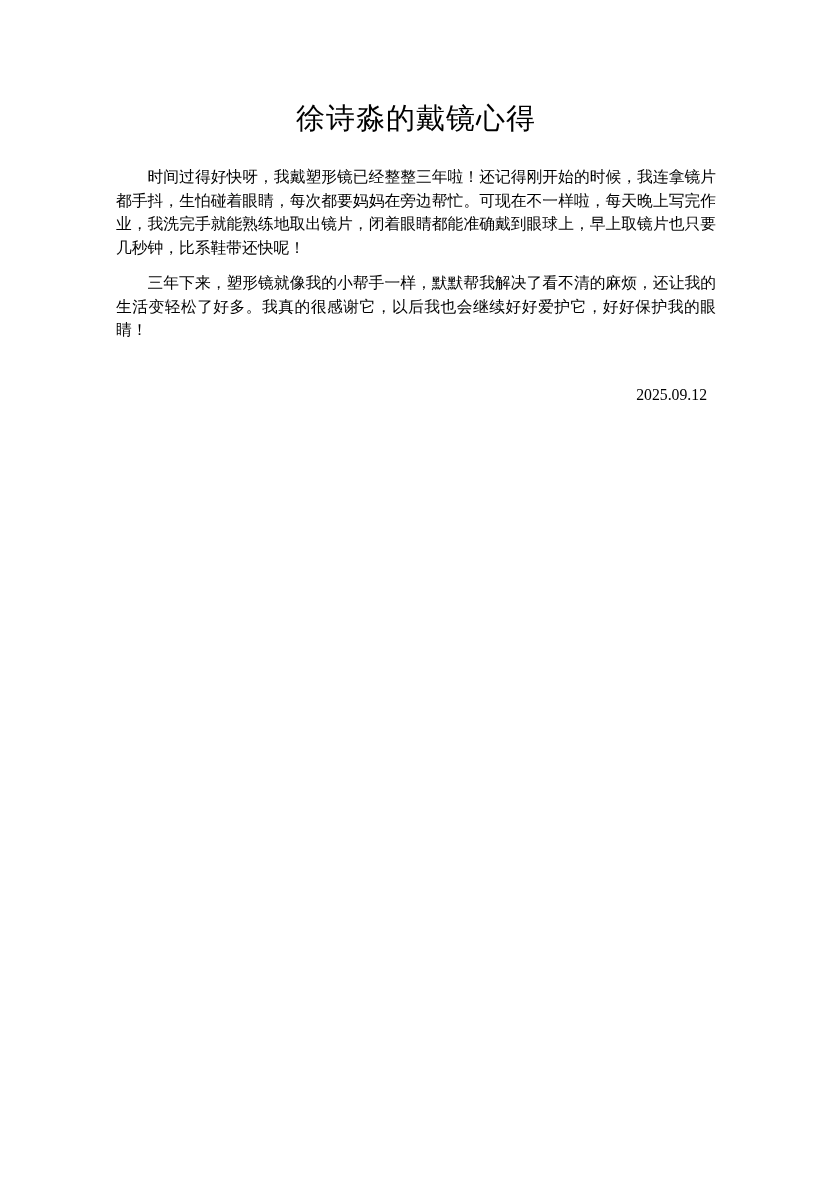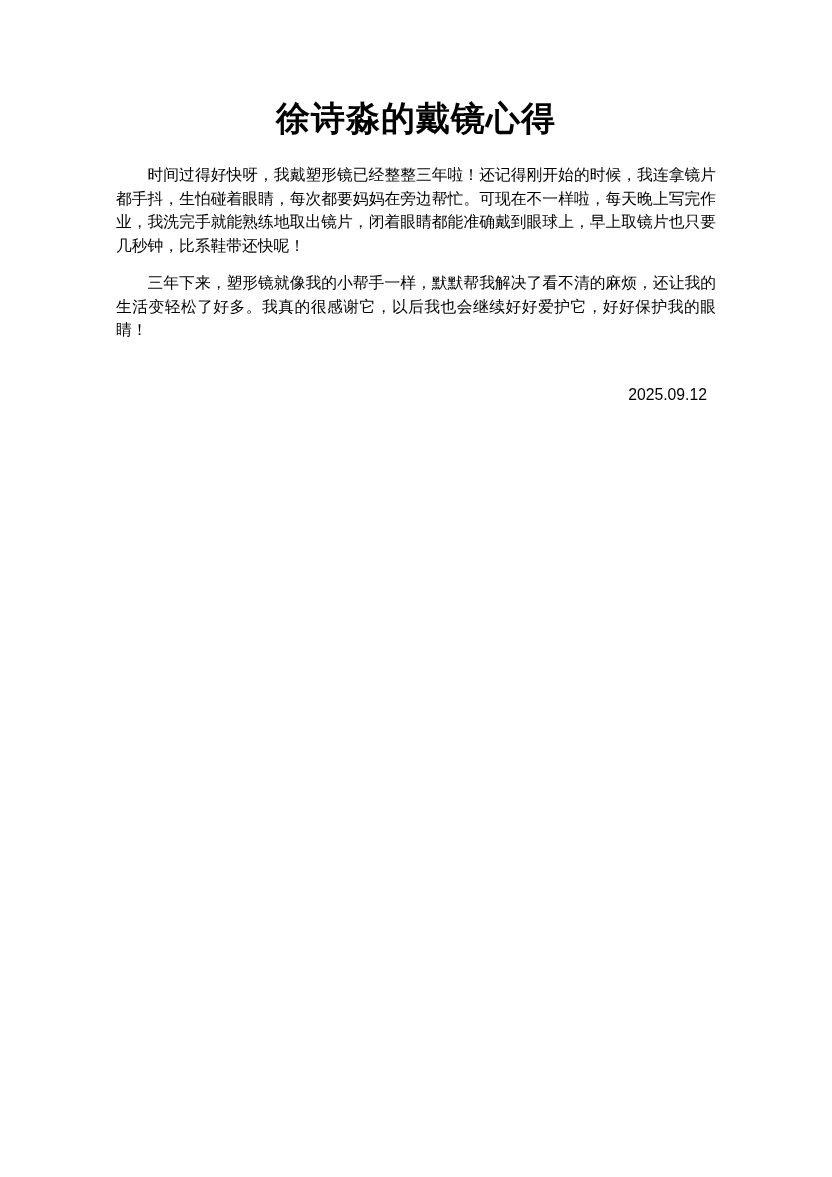--- a/index.html
+++ b/index.html
@@ -16,44 +16,44 @@
     font-family: "Liberation Sans", sans-serif;
     color: #000000;
   }
   .doc {
     width: 600px;
     margin: 0 auto;
   }
   .title {
     margin: 0;
     padding-top: 99px;
-    font-size: 34px;
+    font-size: 29px;
     line-height: 38px;
-    font-weight: 700;
+    font-weight: 400;
     text-align: center;
     letter-spacing: 1px;
   }
   .para {
     margin: 0 0 12px 0;
     font-size: 15.75px;
     line-height: 23.5px;
     text-align: justify;
     text-indent: 2em;
     word-break: break-all;
   }
   .para.first {
     margin-top: 28px;
-    font-family: Liberation Mono, monospace;
   }
   .date {
     margin: 41px 0 0 0;
     padding-right: 9px;
     font-size: 15.75px;
     line-height: 23.5px;
     text-align: right;
+    font-family: Liberation Serif, serif;
   }
 </style>
 </head>
 <body>
 
 <div class="page">
   <div class="doc">
     <h1 class="title">徐诗淼的戴镜心得</h1>
     <p class="para first">时间过得好快呀，我戴塑形镜已经整整三年啦！还记得刚开始的时候，我连拿镜片都手抖，生怕碰着眼睛，每次都要妈妈在旁边帮忙。可现在不一样啦，每天晚上写完作业，我洗完手就能熟练地取出镜片，闭着眼睛都能准确戴到眼球上，早上取镜片也只要几秒钟，比系鞋带还快呢！</p>
     <p class="para">三年下来，塑形镜就像我的小帮手一样，默默帮我解决了看不清的麻烦，还让我的生活变轻松了好多。我真的很感谢它，以后我也会继续好好爱护它，好好保护我的眼睛！</p>

